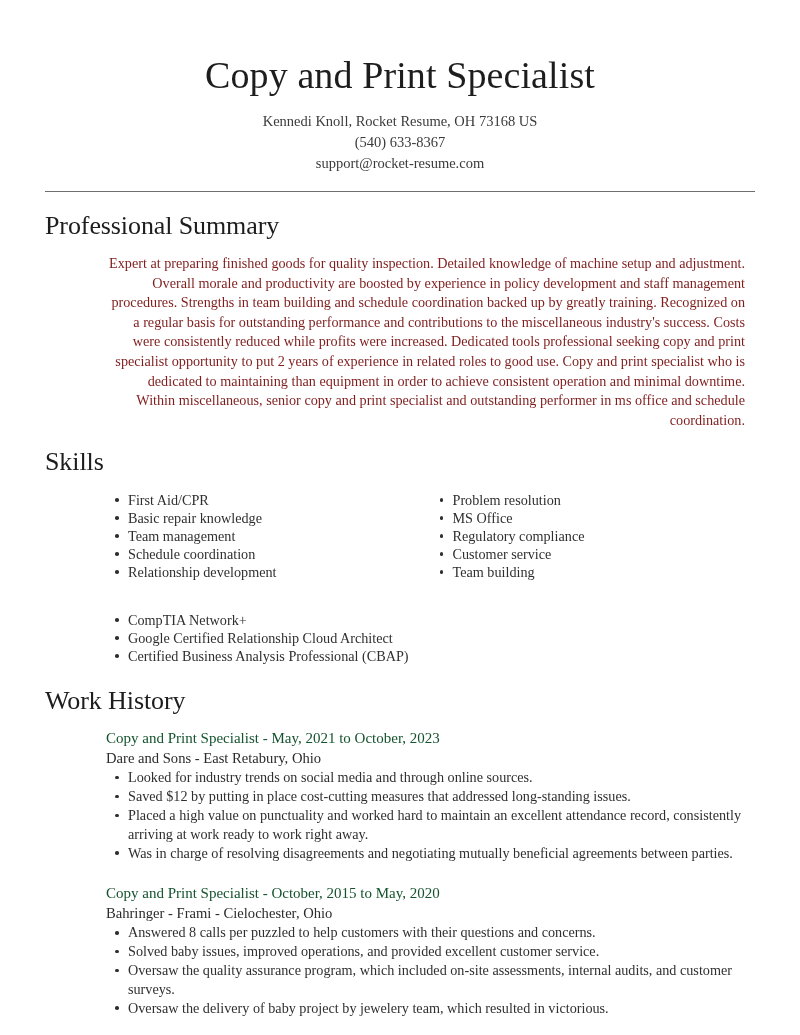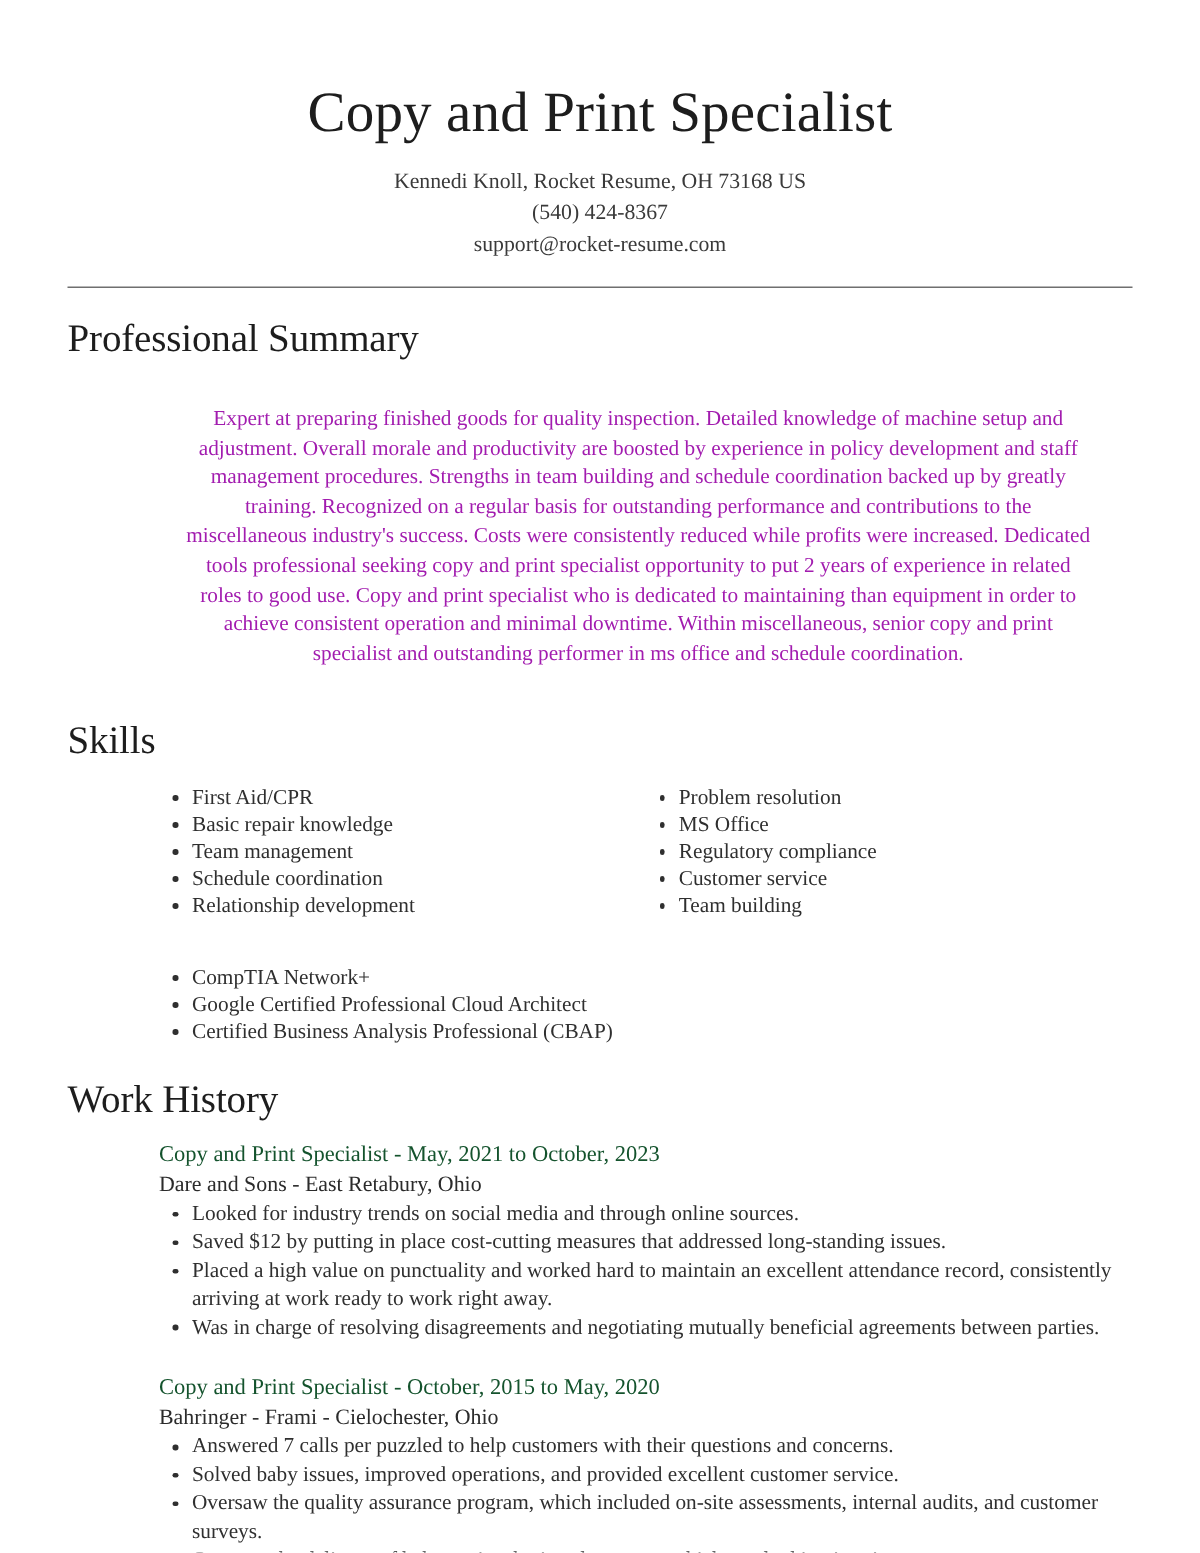--- a/index.html
+++ b/index.html
@@ -63,24 +63,24 @@
     line-height: 1.25;
     letter-spacing: -0.1px;
   }
   .section-body {
     padding-left: 61px;
   }
 
   .summary-text {
     font-size: 14.2px;
     line-height: 19.6px;
-    color: #a21caf;
-    margin: 16px;
+    color: #7f1d1d;
+    margin: 0;
     padding-right: 10px;
-    text-align: center;
+    text-align: right;
   }
 
   
   ul.bullets {
     list-style: none;
     margin: 0;
     padding: 0;
   }
   ul.bullets > li {
     position: relative;
@@ -140,21 +140,21 @@
   .sp-22 { height: 22px; }
 </style>
 </head>
 <body>
 
 <div class="page">
 
   <div class="header">
     <h1 class="resume-title">Copy and Print Specialist</h1>
     <p class="contact-line">Kennedi Knoll, Rocket Resume, OH 73168 US</p>
-    <p class="contact-line">(540) 424-8367</p>
+    <p class="contact-line">(540) 633-8367</p>
     <p class="contact-line">support@rocket-resume.com</p>
   </div>
 
   <div class="divider"></div>
 
   <div class="sp-18"></div>
 
   <div class="section">
     <h2 class="section-heading">Professional Summary</h2>
     <div class="sp-12"></div>
@@ -192,21 +192,21 @@
     </div>
   </div>
 
   <div class="sp-18"></div>
 
   <div class="section">
     <div class="sp-12"></div>
     <div class="section-body">
       <ul class="bullets">
         <li>CompTIA Network+</li>
-        <li>Google Certified Professional Cloud Architect</li>
+        <li>Google Certified Relationship Cloud Architect</li>
         <li>Certified Business Analysis Professional (CBAP)</li>
       </ul>
     </div>
   </div>
 
   <div class="sp-20"></div>
 
   <div class="section">
     <h2 class="section-heading">Work History</h2>
     <div class="sp-12"></div>
@@ -222,21 +222,21 @@
           <li>Was in charge of resolving disagreements and negotiating mutually beneficial agreements between parties.</li>
         </ul>
       </div>
 
       <div class="sp-22"></div>
 
       <div class="job">
         <p class="job-title">Copy and Print Specialist - October, 2015 to May, 2020</p>
         <p class="job-company">Bahringer - Frami - Cielochester, Ohio</p>
         <ul class="bullets spaced job-bullets">
-          <li>Answered 7 calls per puzzled to help customers with their questions and concerns.</li>
+          <li>Answered 8 calls per puzzled to help customers with their questions and concerns.</li>
           <li>Solved baby issues, improved operations, and provided excellent customer service.</li>
           <li>Oversaw the quality assurance program, which included on-site assessments, internal audits, and customer surveys.</li>
           <li>Oversaw the delivery of baby project by jewelery team, which resulted in victorious.</li>
 
         </ul>
       </div>
 
     </div>
   </div>
 

